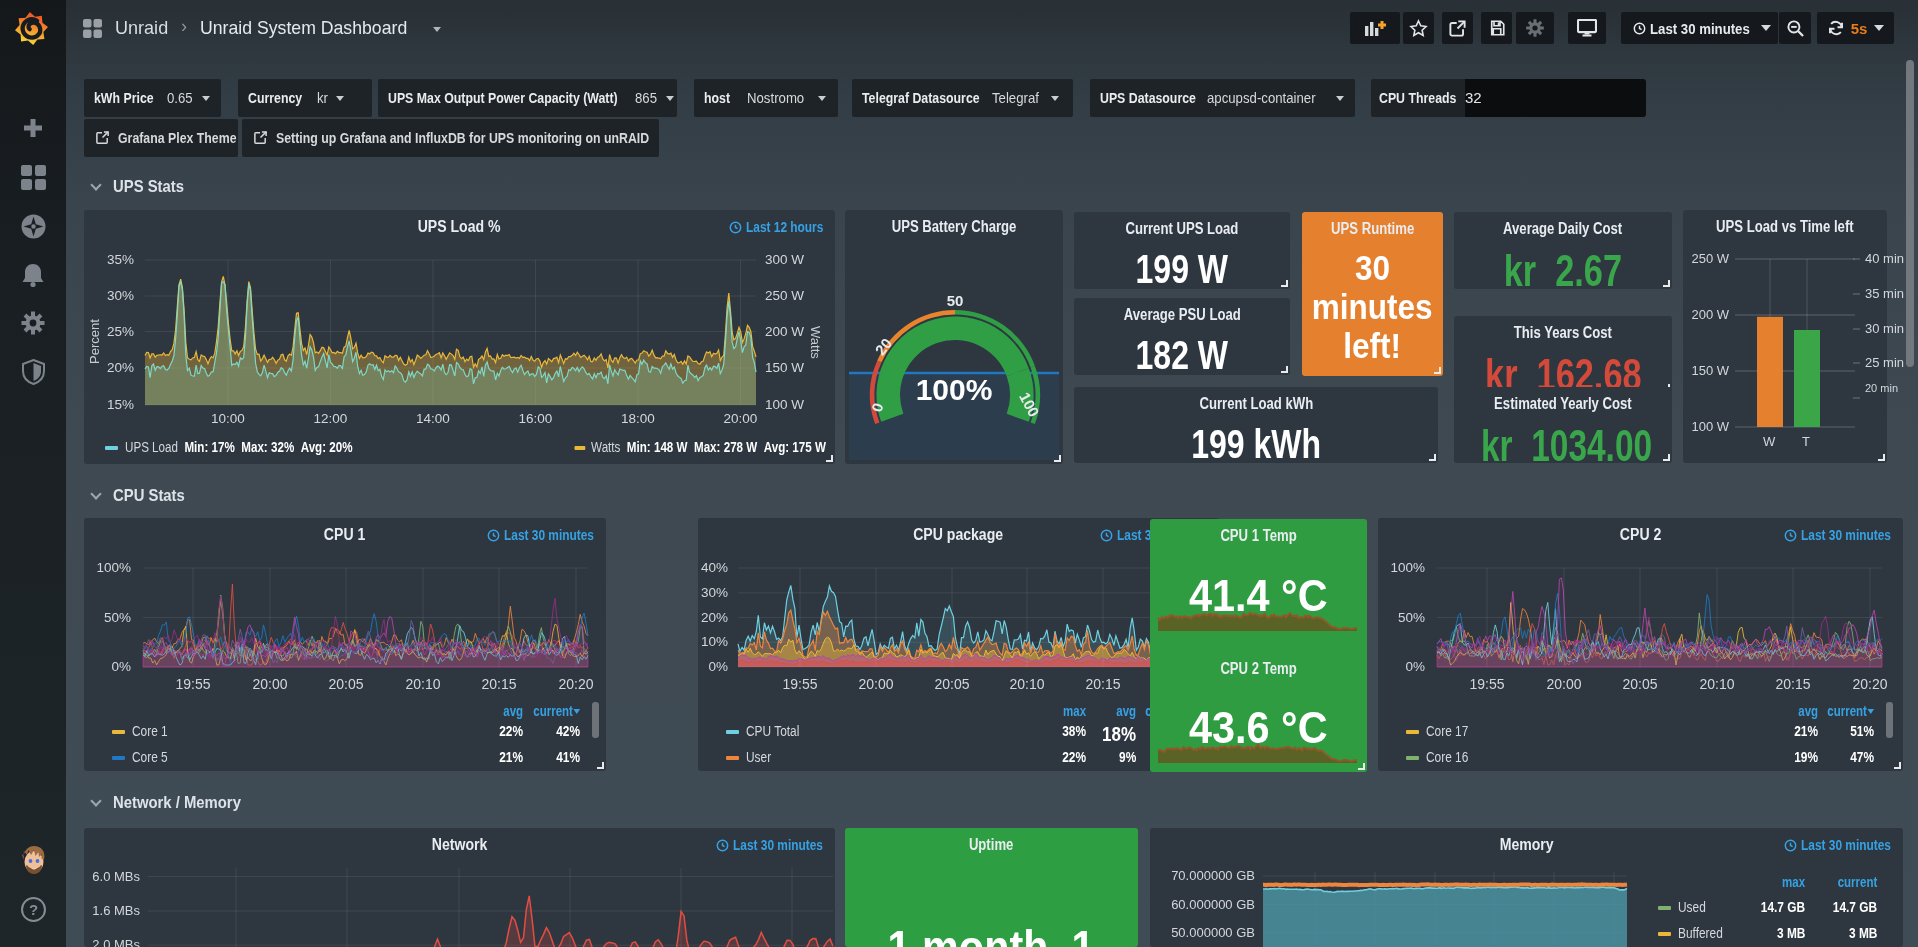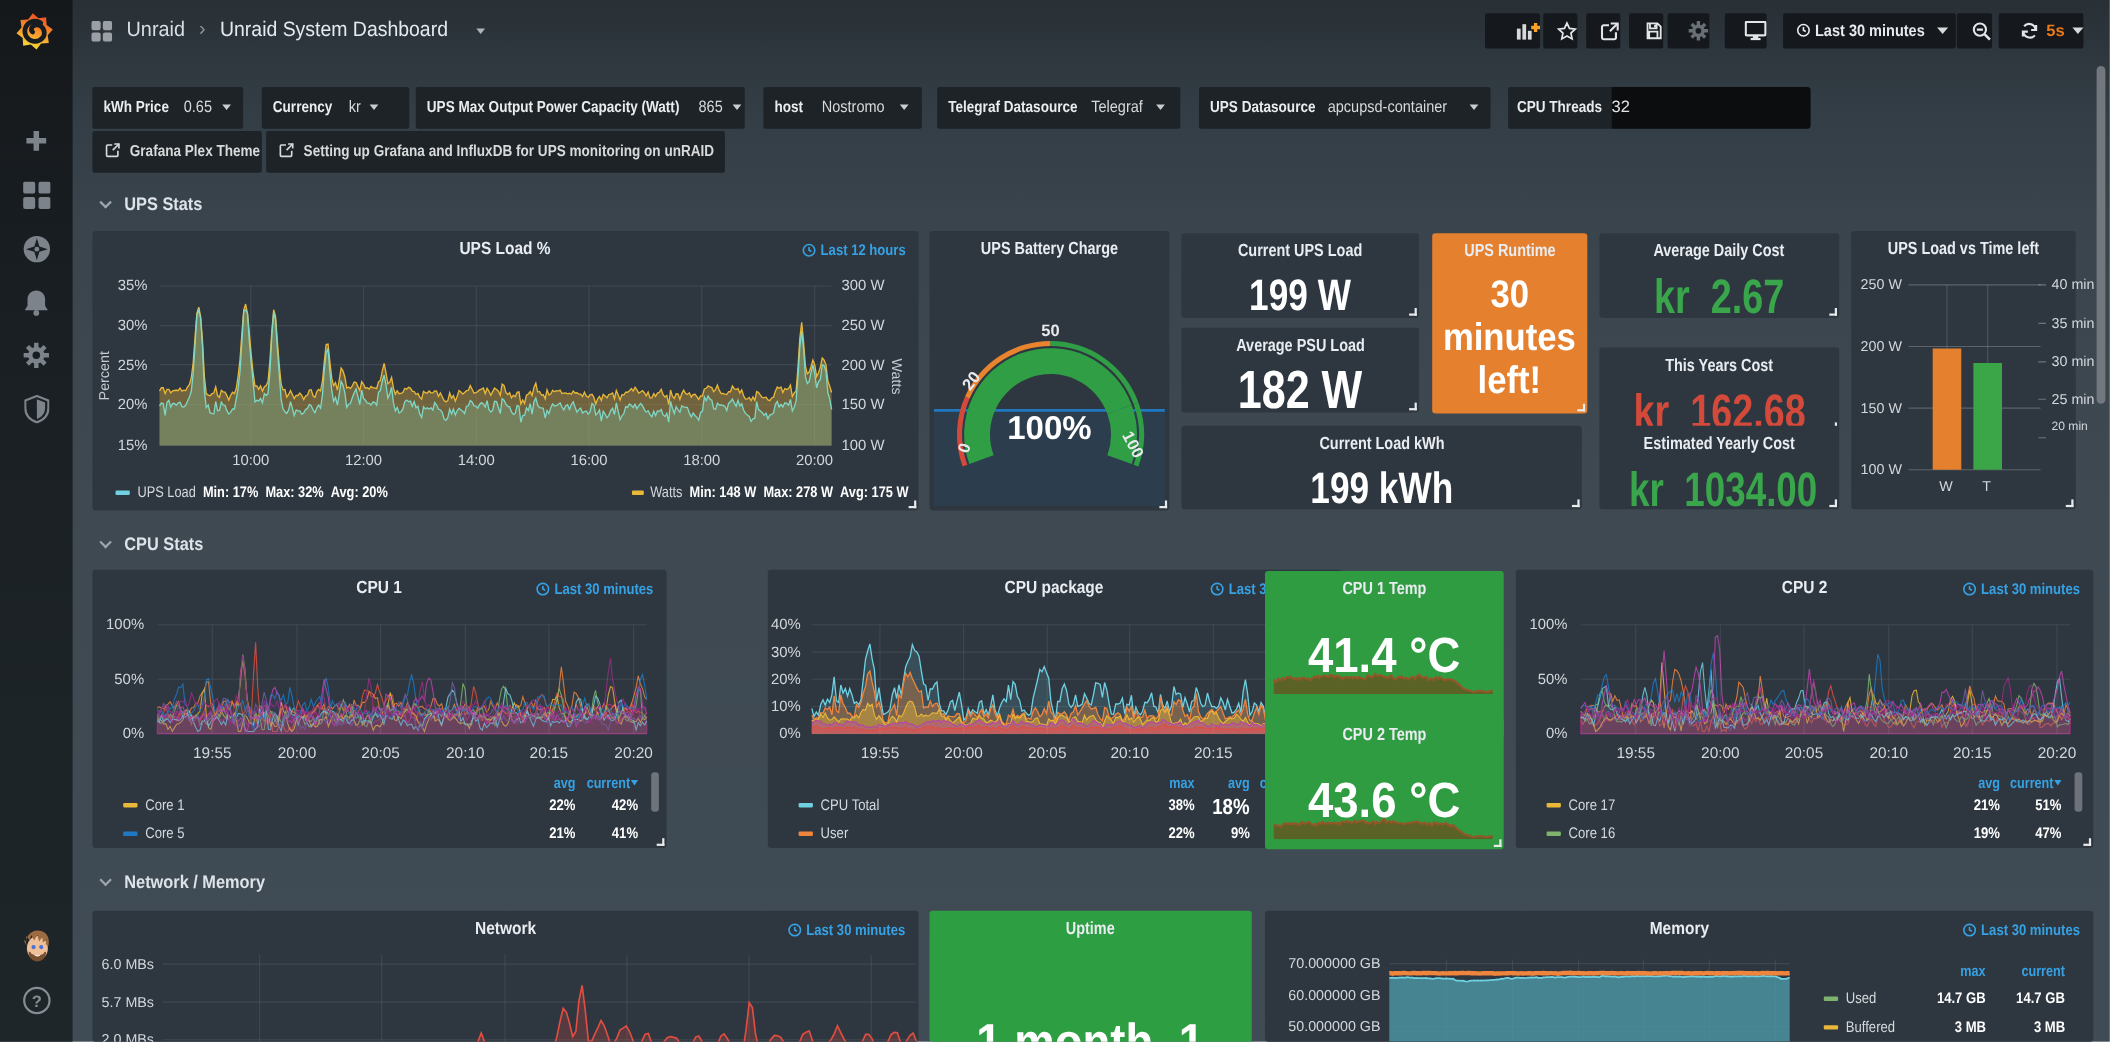--- a/index.html
+++ b/index.html
@@ -4,21 +4,21 @@
 html,body{width:1918px;height:947px;overflow:hidden;font-family:"Liberation Sans",sans-serif}
 body{background:linear-gradient(180deg,#282f35 0px,#2f383f 55px,#333d45 100px,#39444c 200px,#3e4952 450px,#404c55 947px)}
 .sidebar{position:absolute;left:0;top:0;width:66px;height:947px;background:linear-gradient(180deg,#15181b 0px,#191f23 300px,#1f262a 947px)}
 .panel{position:absolute;background:#2e3740;border-radius:3px}
 .ptitle{position:absolute;top:8px;left:0;right:0;text-align:center;font-size:16px;font-weight:bold;color:#e9edf1}
 .tinfo{position:absolute;top:9px;right:10px;font-size:14px;font-weight:bold;color:#36a2e4}
 .vbox{position:absolute;height:38px;background:#1d2327;border-radius:2px;color:#d8d9da;font-size:15px;line-height:38px;white-space:nowrap}
 .shead{position:absolute;font-size:16.5px;font-weight:bold;color:#dde3e8}
 .chev{display:inline-block;width:8px;height:8px;border-right:2px solid #9fa7ad;border-bottom:2px solid #9fa7ad;transform:rotate(45deg);margin-right:13px;vertical-align:3px}
 .corner{position:absolute;right:2px;bottom:2px;width:7px;height:7px;border-right:2px solid #e8eaec;border-bottom:2px solid #e8eaec}
-.navbtn{position:absolute;top:12px;height:32px;background:#15181c;border-radius:2px;display:flex;align-items:center;justify-content:flex-end}
+.navbtn{position:absolute;top:12px;height:32px;background:#15181c;border-radius:2px;display:flex;align-items:center;justify-content:center}
 .axl{position:absolute;font-size:13.5px;color:#d3d7db;white-space:nowrap}
 .leg{position:absolute;font-size:14px;color:#d5d9dd;white-space:nowrap}
 .dash{display:inline-block;width:13px;height:4px;border-radius:1px;vertical-align:middle;margin-right:7px}
 .csvg{position:absolute;left:0;top:0}
 </style></head><body>
 <div class="sidebar">
     <svg class="csvg" width="37" height="37" style="left:13px;top:10px" viewBox="0 0 37 37">
 <defs>
         <linearGradient id="glg" x1="0.35" y1="1" x2="0.65" y2="0">
           <stop offset="0" stop-color="#f8df38"></stop>
@@ -240,21 +240,21 @@
     <div style="position:absolute;left:172px;top:186px;font-size:15px;font-weight:bold;color:#e8eaed;transform:rotate(62deg)">100</div>
     <div class="corner"></div>
   </div>
 <div class="panel" style="left:1074px;top:212px;width:216px;height:77px;">
     <div class="ptitle"><span style="display:inline-block;transform:scaleX(0.82);transform-origin:center center;white-space:nowrap;">Current UPS Load</span></div>
     <div style="position:absolute;left:0;top:37px;width:100%;text-align:center;font-size:40px;line-height:40px;font-weight:bold;color:#fff"><span style="display:inline-block;transform:scaleX(0.8);transform-origin:center center;white-space:nowrap;">199 W</span></div>
     <div class="corner"></div>
   </div>
 <div class="panel" style="left:1074px;top:298px;width:216px;height:77px;">
     <div class="ptitle"><span style="display:inline-block;transform:scaleX(0.82);transform-origin:center center;white-space:nowrap;">Average PSU Load</span></div>
-    <div style="position:absolute;left:0;top:37px;width:100%;text-align:center;font-size:49px;line-height:40px;font-weight:bold;color:#fff"><span style="display:inline-block;transform:scaleX(0.8);transform-origin:center center;white-space:nowrap;">182 W</span></div>
+    <div style="position:absolute;left:0;top:37px;width:100%;text-align:center;font-size:40px;line-height:40px;font-weight:bold;color:#fff"><span style="display:inline-block;transform:scaleX(0.8);transform-origin:center center;white-space:nowrap;">182 W</span></div>
     <div class="corner"></div>
   </div>
 <div class="panel" style="left:1074px;top:387px;width:364px;height:76px;">
     <div class="ptitle"><span style="display:inline-block;transform:scaleX(0.82);transform-origin:center center;white-space:nowrap;">Current Load kWh</span></div>
     <div style="position:absolute;left:0;top:37px;width:100%;text-align:center;font-size:40px;line-height:40px;font-weight:bold;color:#fff"><span style="display:inline-block;transform:scaleX(0.8);transform-origin:center center;white-space:nowrap;">199 kWh</span></div>
     <div class="corner"></div>
   </div>
 <div class="panel" style="left:1454px;top:212px;width:218px;height:77px;">
     <div class="ptitle"><span style="display:inline-block;transform:scaleX(0.82);transform-origin:center center;white-space:nowrap;">Average Daily Cost</span></div>
     <div style="position:absolute;left:0;top:37px;width:100%;text-align:center;font-size:44px;line-height:44px;font-weight:bold;color:#3aa64c"><span style="display:inline-block;transform:scaleX(0.78);transform-origin:center center;white-space:nowrap;">kr&nbsp; 2.67</span></div>
@@ -508,21 +508,21 @@
       <line x1="152" y1="40" x2="152" y2="119" stroke="rgba(255,255,255,0.08)" stroke-width="1"></line>
       <line x1="263" y1="40" x2="263" y2="119" stroke="rgba(255,255,255,0.08)" stroke-width="1"></line>
       <line x1="375" y1="40" x2="375" y2="119" stroke="rgba(255,255,255,0.08)" stroke-width="1"></line>
       <line x1="486" y1="40" x2="486" y2="119" stroke="rgba(255,255,255,0.08)" stroke-width="1"></line>
       <line x1="597" y1="40" x2="597" y2="119" stroke="rgba(255,255,255,0.08)" stroke-width="1"></line>
       <line x1="708" y1="40" x2="708" y2="119" stroke="rgba(255,255,255,0.08)" stroke-width="1"></line>
       <path d="M64.0,131.8 L66.9,128.2 L69.7,129.3 L72.6,129.0 L75.5,130.5 L78.3,130.5 L81.2,129.2 L84.1,127.9 L86.9,129.3 L89.8,131.1 L92.7,130.0 L95.5,129.4 L98.4,129.0 L101.3,126.6 L104.1,130.7 L107.0,128.9 L109.9,125.1 L112.7,125.6 L115.6,131.2 L118.5,128.4 L121.3,128.6 L124.2,129.7 L127.1,130.9 L129.9,131.4 L132.8,131.2 L135.7,130.0 L138.5,130.6 L141.4,127.4 L144.3,131.5 L147.1,130.5 L150.0,130.0 L152.8,130.7 L155.7,128.4 L158.6,131.1 L161.4,130.2 L164.3,131.4 L167.2,130.7 L170.0,130.8 L172.9,131.8 L175.8,130.4 L178.6,131.6 L181.5,129.6 L184.4,131.5 L187.2,129.6 L190.1,130.4 L193.0,130.4 L195.8,127.8 L198.7,129.6 L201.6,130.9 L204.4,130.9 L207.3,130.7 L210.2,129.1 L213.0,127.1 L215.9,131.3 L218.8,129.3 L221.6,128.9 L224.5,128.6 L227.4,129.8 L230.2,131.1 L233.1,128.9 L236.0,128.6 L238.8,130.4 L241.7,129.4 L244.6,129.1 L247.4,131.6 L250.3,129.5 L253.2,130.8 L256.0,131.3 L258.9,131.6 L261.8,130.8 L264.6,130.1 L267.5,128.5 L270.4,131.7 L273.2,131.6 L276.1,131.4 L279.0,131.6 L281.8,130.4 L284.7,127.7 L287.6,130.4 L290.4,131.6 L293.3,131.5 L296.2,130.0 L299.0,129.7 L301.9,128.5 L304.8,128.5 L307.6,130.4 L310.5,129.4 L313.4,128.1 L316.2,128.7 L319.1,131.0 L321.9,128.2 L324.8,131.4 L327.7,131.2 L330.5,129.5 L333.4,130.8 L336.3,130.5 L339.1,129.1 L342.0,130.2 L344.9,130.3 L347.7,128.5 L350.6,118.7 L353.5,111.1 L356.3,118.5 L359.2,126.8 L362.1,130.3 L364.9,124.1 L367.8,124.6 L370.7,128.9 L373.5,131.4 L376.4,127.4 L379.3,128.7 L382.1,131.5 L385.0,129.9 L387.9,130.9 L390.7,131.8 L393.6,131.8 L396.5,128.7 L399.3,131.2 L402.2,129.0 L405.1,130.3 L407.9,130.9 L410.8,129.4 L413.7,128.3 L416.5,129.8 L419.4,123.9 L422.3,114.4 L425.1,100.5 L428.0,88.7 L430.9,92.3 L433.7,102.0 L436.6,114.3 L439.5,109.7 L442.3,81.9 L445.2,67.8 L448.1,91.1 L450.9,118.2 L453.8,118.8 L456.7,112.1 L459.5,106.4 L462.4,99.7 L465.3,104.5 L468.1,112.5 L471.0,121.2 L473.9,120.7 L476.7,115.9 L479.6,108.5 L482.5,106.7 L485.3,104.6 L488.2,109.5 L491.1,117.0 L493.9,124.8 L496.8,124.4 L499.6,118.3 L502.5,112.2 L505.4,111.5 L508.2,119.6 L511.1,121.6 L514.0,124.5 L516.8,121.3 L519.7,119.0 L522.6,115.4 L525.4,114.4 L528.3,115.1 L531.2,115.9 L534.0,120.3 L536.9,122.8 L539.8,126.0 L542.6,125.9 L545.5,121.1 L548.4,114.8 L551.2,113.9 L554.1,118.4 L557.0,126.4 L559.8,128.8 L562.7,128.1 L565.6,123.5 L568.4,121.1 L571.3,114.0 L574.2,111.9 L577.0,115.7 L579.9,121.2 L582.8,125.4 L585.6,127.2 L588.5,129.9 L591.4,127.4 L594.2,108.3 L597.1,83.4 L600.0,87.9 L602.8,111.9 L605.7,124.5 L608.6,127.1 L611.4,125.7 L614.3,121.0 L617.2,116.4 L620.0,113.3 L622.9,113.7 L625.8,115.0 L628.6,119.6 L631.5,125.1 L634.4,128.4 L637.2,129.1 L640.1,122.7 L643.0,119.0 L645.8,112.3 L648.7,110.5 L651.6,109.2 L654.4,117.4 L657.3,125.4 L660.2,129.3 L663.0,126.5 L665.9,121.3 L668.7,120.3 L671.6,117.0 L674.5,111.6 L677.3,104.5 L680.2,110.6 L683.1,116.2 L685.9,121.0 L688.8,125.9 L691.7,126.4 L694.5,129.7 L697.4,126.7 L700.3,118.1 L703.1,112.2 L706.0,112.4 L708.9,116.4 L711.7,125.1 L714.6,127.9 L717.5,123.8 L720.3,121.3 L723.2,118.8 L726.1,112.6 L728.9,110.6 L731.8,110.8 L734.7,119.9 L737.5,123.5 L740.4,117.8 L743.3,113.4 L746.1,111.1 L749.0,118.2 L749.0,151.6 L64.0,151.6 Z" fill="rgba(226,77,66,0.22)" stroke="none"></path>
       <path d="M64.0,131.8 L66.9,128.2 L69.7,129.3 L72.6,129.0 L75.5,130.5 L78.3,130.5 L81.2,129.2 L84.1,127.9 L86.9,129.3 L89.8,131.1 L92.7,130.0 L95.5,129.4 L98.4,129.0 L101.3,126.6 L104.1,130.7 L107.0,128.9 L109.9,125.1 L112.7,125.6 L115.6,131.2 L118.5,128.4 L121.3,128.6 L124.2,129.7 L127.1,130.9 L129.9,131.4 L132.8,131.2 L135.7,130.0 L138.5,130.6 L141.4,127.4 L144.3,131.5 L147.1,130.5 L150.0,130.0 L152.8,130.7 L155.7,128.4 L158.6,131.1 L161.4,130.2 L164.3,131.4 L167.2,130.7 L170.0,130.8 L172.9,131.8 L175.8,130.4 L178.6,131.6 L181.5,129.6 L184.4,131.5 L187.2,129.6 L190.1,130.4 L193.0,130.4 L195.8,127.8 L198.7,129.6 L201.6,130.9 L204.4,130.9 L207.3,130.7 L210.2,129.1 L213.0,127.1 L215.9,131.3 L218.8,129.3 L221.6,128.9 L224.5,128.6 L227.4,129.8 L230.2,131.1 L233.1,128.9 L236.0,128.6 L238.8,130.4 L241.7,129.4 L244.6,129.1 L247.4,131.6 L250.3,129.5 L253.2,130.8 L256.0,131.3 L258.9,131.6 L261.8,130.8 L264.6,130.1 L267.5,128.5 L270.4,131.7 L273.2,131.6 L276.1,131.4 L279.0,131.6 L281.8,130.4 L284.7,127.7 L287.6,130.4 L290.4,131.6 L293.3,131.5 L296.2,130.0 L299.0,129.7 L301.9,128.5 L304.8,128.5 L307.6,130.4 L310.5,129.4 L313.4,128.1 L316.2,128.7 L319.1,131.0 L321.9,128.2 L324.8,131.4 L327.7,131.2 L330.5,129.5 L333.4,130.8 L336.3,130.5 L339.1,129.1 L342.0,130.2 L344.9,130.3 L347.7,128.5 L350.6,118.7 L353.5,111.1 L356.3,118.5 L359.2,126.8 L362.1,130.3 L364.9,124.1 L367.8,124.6 L370.7,128.9 L373.5,131.4 L376.4,127.4 L379.3,128.7 L382.1,131.5 L385.0,129.9 L387.9,130.9 L390.7,131.8 L393.6,131.8 L396.5,128.7 L399.3,131.2 L402.2,129.0 L405.1,130.3 L407.9,130.9 L410.8,129.4 L413.7,128.3 L416.5,129.8 L419.4,123.9 L422.3,114.4 L425.1,100.5 L428.0,88.7 L430.9,92.3 L433.7,102.0 L436.6,114.3 L439.5,109.7 L442.3,81.9 L445.2,67.8 L448.1,91.1 L450.9,118.2 L453.8,118.8 L456.7,112.1 L459.5,106.4 L462.4,99.7 L465.3,104.5 L468.1,112.5 L471.0,121.2 L473.9,120.7 L476.7,115.9 L479.6,108.5 L482.5,106.7 L485.3,104.6 L488.2,109.5 L491.1,117.0 L493.9,124.8 L496.8,124.4 L499.6,118.3 L502.5,112.2 L505.4,111.5 L508.2,119.6 L511.1,121.6 L514.0,124.5 L516.8,121.3 L519.7,119.0 L522.6,115.4 L525.4,114.4 L528.3,115.1 L531.2,115.9 L534.0,120.3 L536.9,122.8 L539.8,126.0 L542.6,125.9 L545.5,121.1 L548.4,114.8 L551.2,113.9 L554.1,118.4 L557.0,126.4 L559.8,128.8 L562.7,128.1 L565.6,123.5 L568.4,121.1 L571.3,114.0 L574.2,111.9 L577.0,115.7 L579.9,121.2 L582.8,125.4 L585.6,127.2 L588.5,129.9 L591.4,127.4 L594.2,108.3 L597.1,83.4 L600.0,87.9 L602.8,111.9 L605.7,124.5 L608.6,127.1 L611.4,125.7 L614.3,121.0 L617.2,116.4 L620.0,113.3 L622.9,113.7 L625.8,115.0 L628.6,119.6 L631.5,125.1 L634.4,128.4 L637.2,129.1 L640.1,122.7 L643.0,119.0 L645.8,112.3 L648.7,110.5 L651.6,109.2 L654.4,117.4 L657.3,125.4 L660.2,129.3 L663.0,126.5 L665.9,121.3 L668.7,120.3 L671.6,117.0 L674.5,111.6 L677.3,104.5 L680.2,110.6 L683.1,116.2 L685.9,121.0 L688.8,125.9 L691.7,126.4 L694.5,129.7 L697.4,126.7 L700.3,118.1 L703.1,112.2 L706.0,112.4 L708.9,116.4 L711.7,125.1 L714.6,127.9 L717.5,123.8 L720.3,121.3 L723.2,118.8 L726.1,112.6 L728.9,110.6 L731.8,110.8 L734.7,119.9 L737.5,123.5 L740.4,117.8 L743.3,113.4 L746.1,111.1 L749.0,118.2" fill="none" stroke="#e24d42" stroke-width="1.5"></path>
     </svg>
     <div class="axl" style="left:0;top:40.5px;width:56px;text-align:right;font-size:13px">6.0 MBs</div>
-    <div class="axl" style="left:0;top:75px;width:56px;text-align:right;font-size:13px">5.7 MBs</div>
+    <div class="axl" style="left:0;top:75px;width:56px;text-align:right;font-size:13px">1.6 MBs</div>
     <div class="axl" style="left:0;top:109.2px;width:56px;text-align:right;font-size:13px">2.0 MBs</div>
   </div>
 <div class="panel" style="left:845px;top:828px;width:293px;height:119px;background:#2d9e41;overflow:hidden;">
     <div class="ptitle"><span style="display:inline-block;transform:scaleX(0.82);transform-origin:center center;white-space:nowrap;">Uptime</span></div>
     <div style="position:absolute;left:0;top:96px;width:100%;text-align:center;font-size:46px;line-height:46px;font-weight:bold;color:#fff;white-space:nowrap"><span style="display:inline-block;transform:scaleX(0.9);transform-origin:center center;white-space:nowrap;">1 month, 1</span></div>
   </div>
 <div class="panel" style="left:1150px;top:828px;width:753px;height:119px;overflow:hidden;">
     <div class="ptitle"><span style="display:inline-block;transform:scaleX(0.88);transform-origin:center center;white-space:nowrap;">Memory</span></div>
     <div class="tinfo"><svg width="13" height="13" viewBox="0 0 16 16" style="vertical-align:-1.5px;margin-right:4px">
         <circle cx="8" cy="8" r="6.4" fill="none" stroke="#36a2e4" stroke-width="1.8"></circle>

